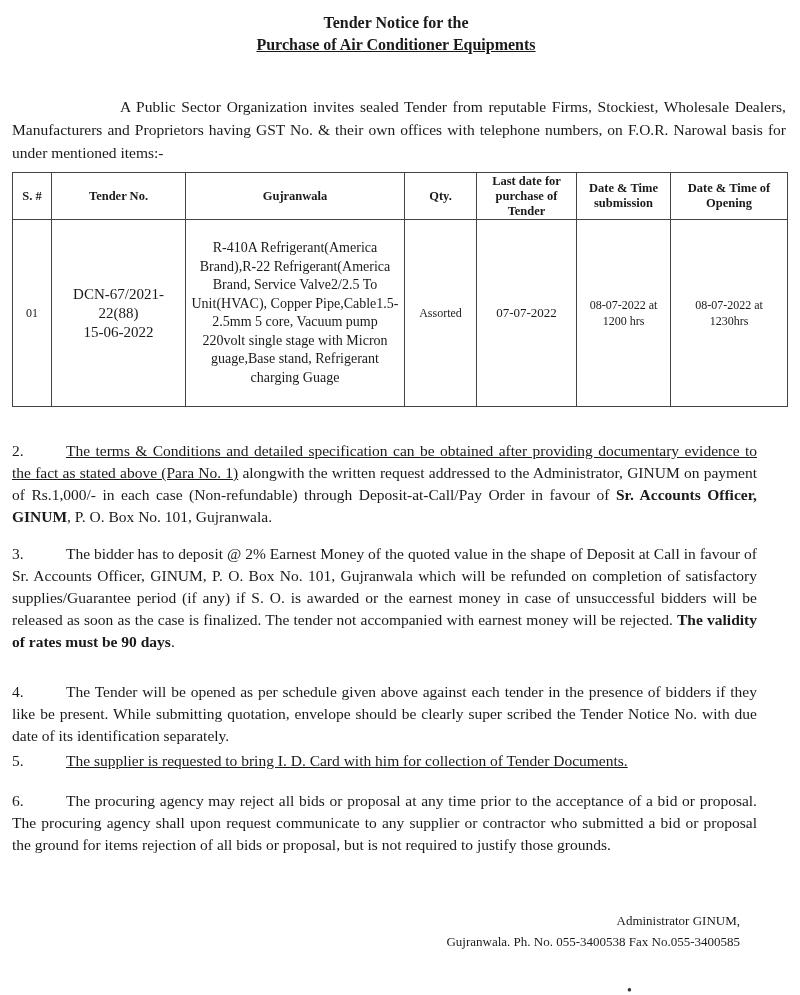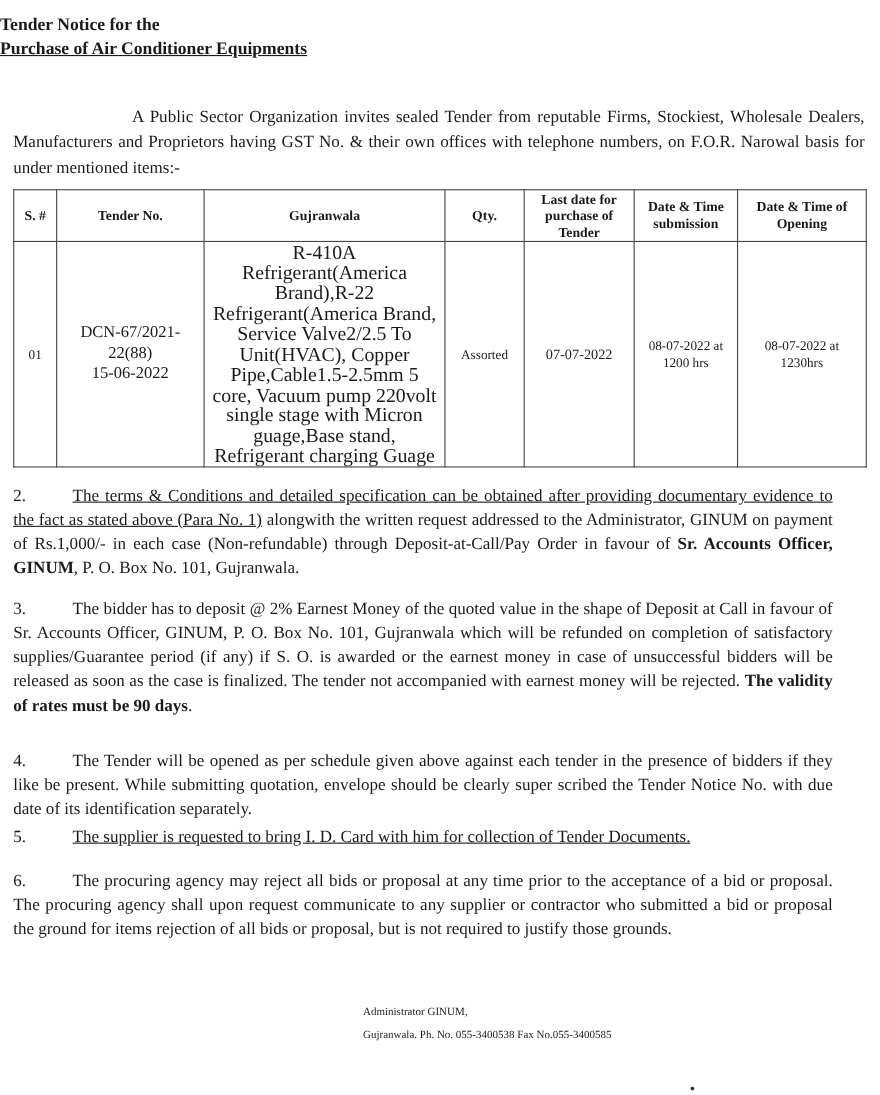--- a/index.html
+++ b/index.html
@@ -1,43 +1,43 @@
 <!DOCTYPE html>
 <html><head>
 <meta charset="utf-8">
 <style>
   html, body { margin:0; padding:0; background:#ffffff; }
   body { width:800px; height:995px; position:relative; overflow:hidden;
          font-family:"Liberation Serif", serif; color:#1a1a1a; }
-  .title { position:absolute; left:0; width:792px; text-align:left;
+  .title { position:absolute; left:0; width:792px; text-align:center;
            font-weight:bold; font-size:16px; }
   .t1 { top:14px; }
   .t2 { top:36px; text-decoration:underline; }
   .intro { position:absolute; left:12px; width:774px; top:95px;
            font-size:15.5px; line-height:23px; text-align:justify; text-indent:108px; }
   table { position:absolute; left:12px; top:172px; width:776px;
           border-collapse:collapse; font-size:13px; }
   th, td { border:1.5px solid #444; text-align:center; vertical-align:middle; padding:0 3px; }
   th { font-weight:bold; height:46px; font-size:12.5px; line-height:15px; }
   td { height:186px; }
-  td.desc { font-size:18px; line-height:18.5px; padding:0 4px; }
+  td.desc { font-size:14px; line-height:18.5px; padding:0 4px; }
   td.tno { font-size:15px; line-height:19px;font-family:Liberation Serif, serif; }
   td.sm { font-size:12px; line-height:16px; }
   .para { position:absolute; left:12px; width:745px; font-size:15.5px;
           line-height:22px; text-align:justify; }
   .num { display:inline-block; width:54px; }
   .u { text-decoration:underline; }
   .b { font-weight:bold; }
   .p2 { top:440px; }
   .p3 { top:543px; }
   .p4 { top:681px; }
   .p5 { top:750px; }
   .p6 { top:790px; }
   .sig { position:absolute; left:330px; width:410px; top:910px;
-         text-align:left; font-size:10px; line-height:21px; }
+         text-align:right; font-size:13px; line-height:21px; }
   .speck { position:absolute; left:627px; top:985px; font-size:8px; color:#333; }
 </style>
 </head>
 <body>
 
 <div class="title t1">Tender Notice for the</div>
 <div class="title t2">Purchase of Air Conditioner Equipments</div>
 
 <div class="intro">A Public Sector Organization invites sealed Tender from reputable Firms, Stockiest, Wholesale Dealers, Manufacturers and Proprietors having GST No. &amp; their own offices with telephone numbers, on F.O.R. Narowal basis for under mentioned items:-</div>
 

